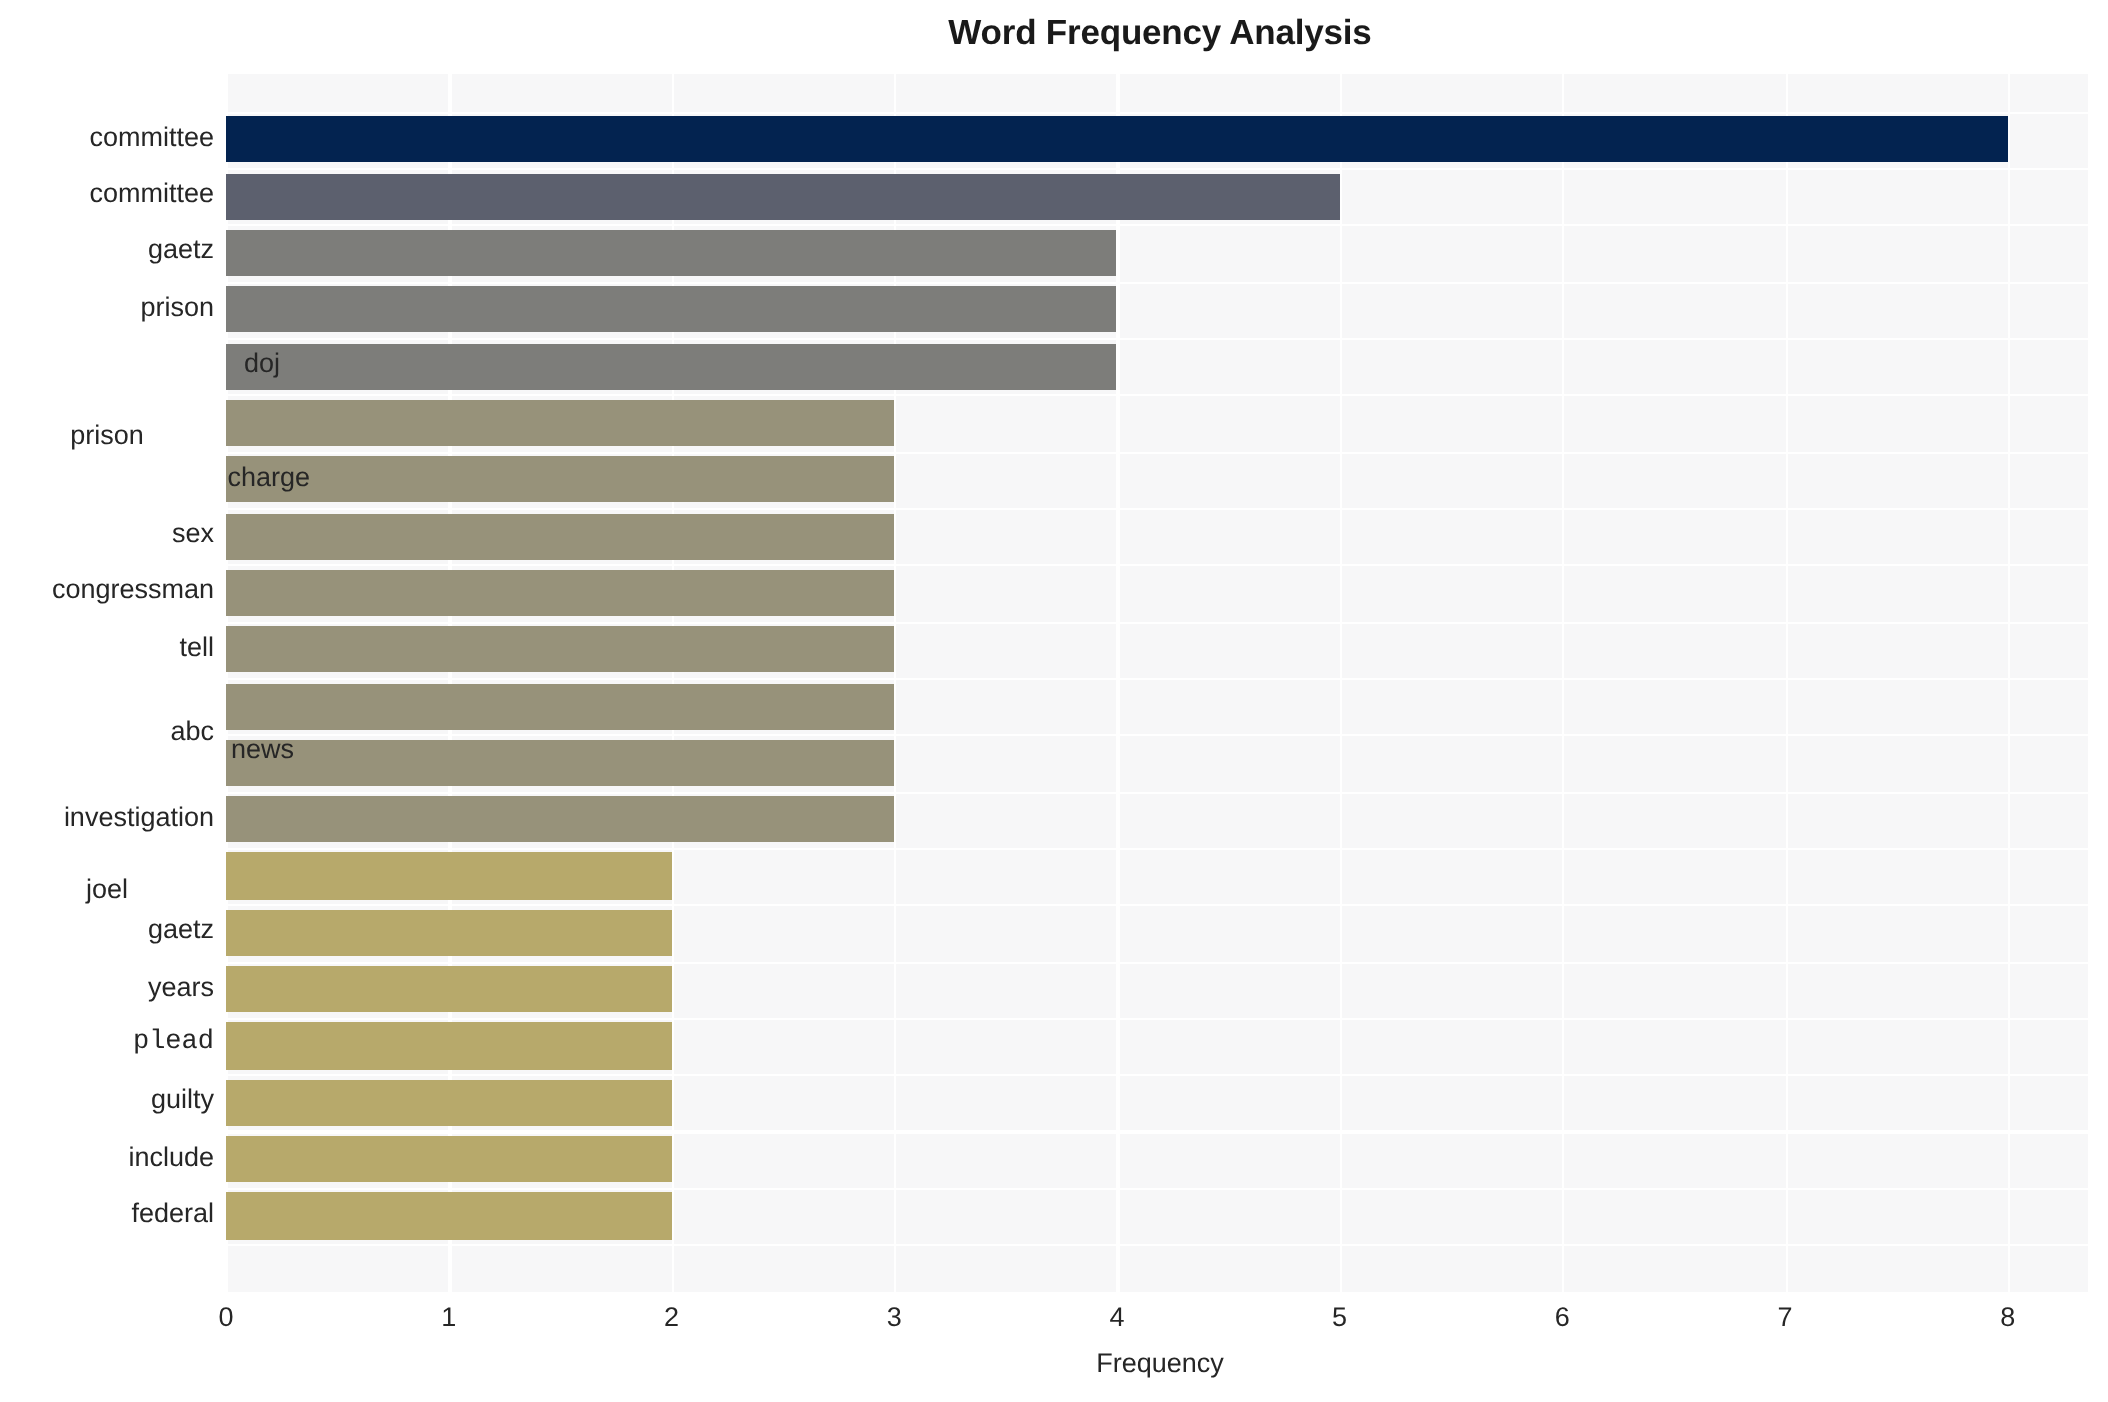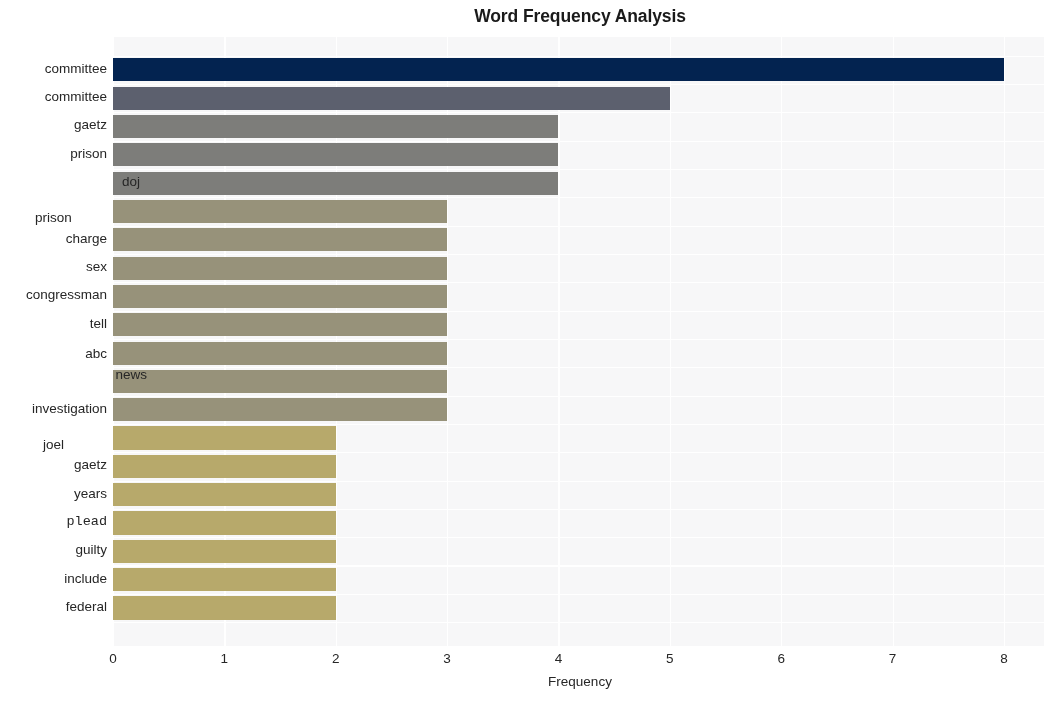--- a/index.html
+++ b/index.html
@@ -166,25 +166,25 @@
       </div>
   </div>
 
   <div id="ylabels-layer">
       <div class="ytick-box" style="top: 60.7869px;">committee</div>
       <div class="ytick-box" style="top: 89.1124px;">committee</div>
       <div class="ytick-box" style="top: 117.438px;">gaetz</div>
       <div class="ytick-box" style="top: 145.764px;">prison</div>
       <div class="ytick-box" style="top: 174.089px; padding-left: 33px;">doj</div>
       <div class="ytick-box" style="top: 210px; text-align: center;">prison</div>
-      <div class="ytick-box" style="top: 230.74px;">charge</div>
+      <div class="ytick-box" style="top: 230.74px; margin-left: 48px;">charge</div>
       <div class="ytick-box" style="top: 259.066px;">sex</div>
       <div class="ytick-box" style="top: 287.392px;">congressman</div>
       <div class="ytick-box" style="top: 315.717px;">tell</div>
-      <div class="ytick-box" style="top: 346px;">abc</div>
+      <div class="ytick-box" style="top: 358px;">abc</div>
       <div class="ytick-box" style="top: 367px; padding-left: 40px;">news</div>
       <div class="ytick-box" style="top: 400.694px;">investigation</div>
       <div class="ytick-box" style="top: 437px; text-align: center;">joel</div>
       <div class="ytick-box" style="top: 457.345px;">gaetz</div>
       <div class="ytick-box" style="top: 485.671px;">years</div>
       <div class="ytick-box" style="top: 513.996px; font-family: Liberation Mono, monospace;">plead</div>
       <div class="ytick-box" style="top: 542.322px;">guilty</div>
       <div class="ytick-box" style="top: 570.647px;">include</div>
       <div class="ytick-box" style="top: 598.973px;">federal</div>
     </div>

